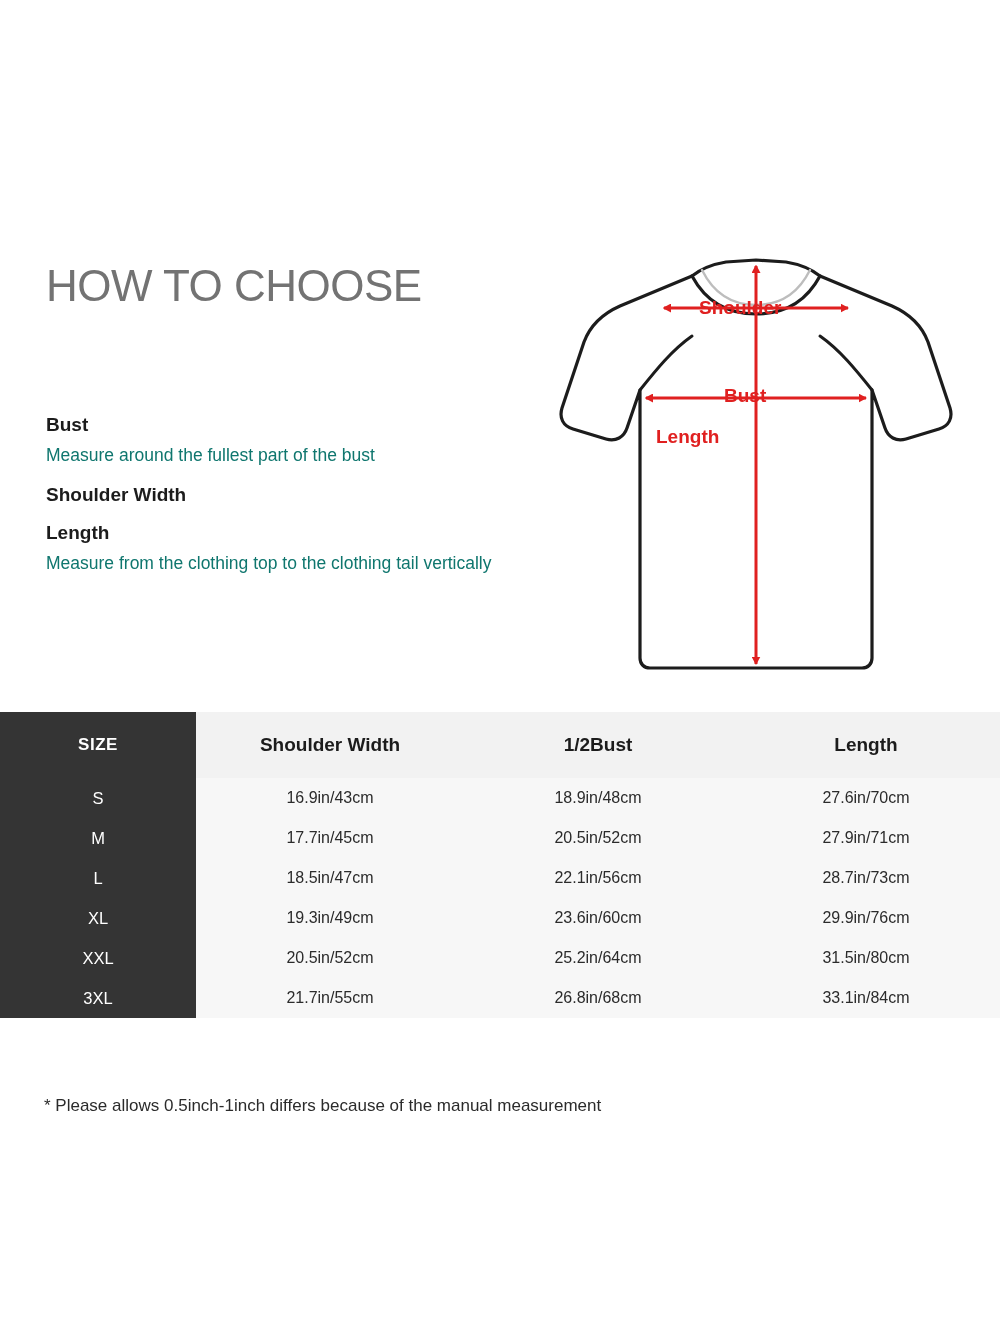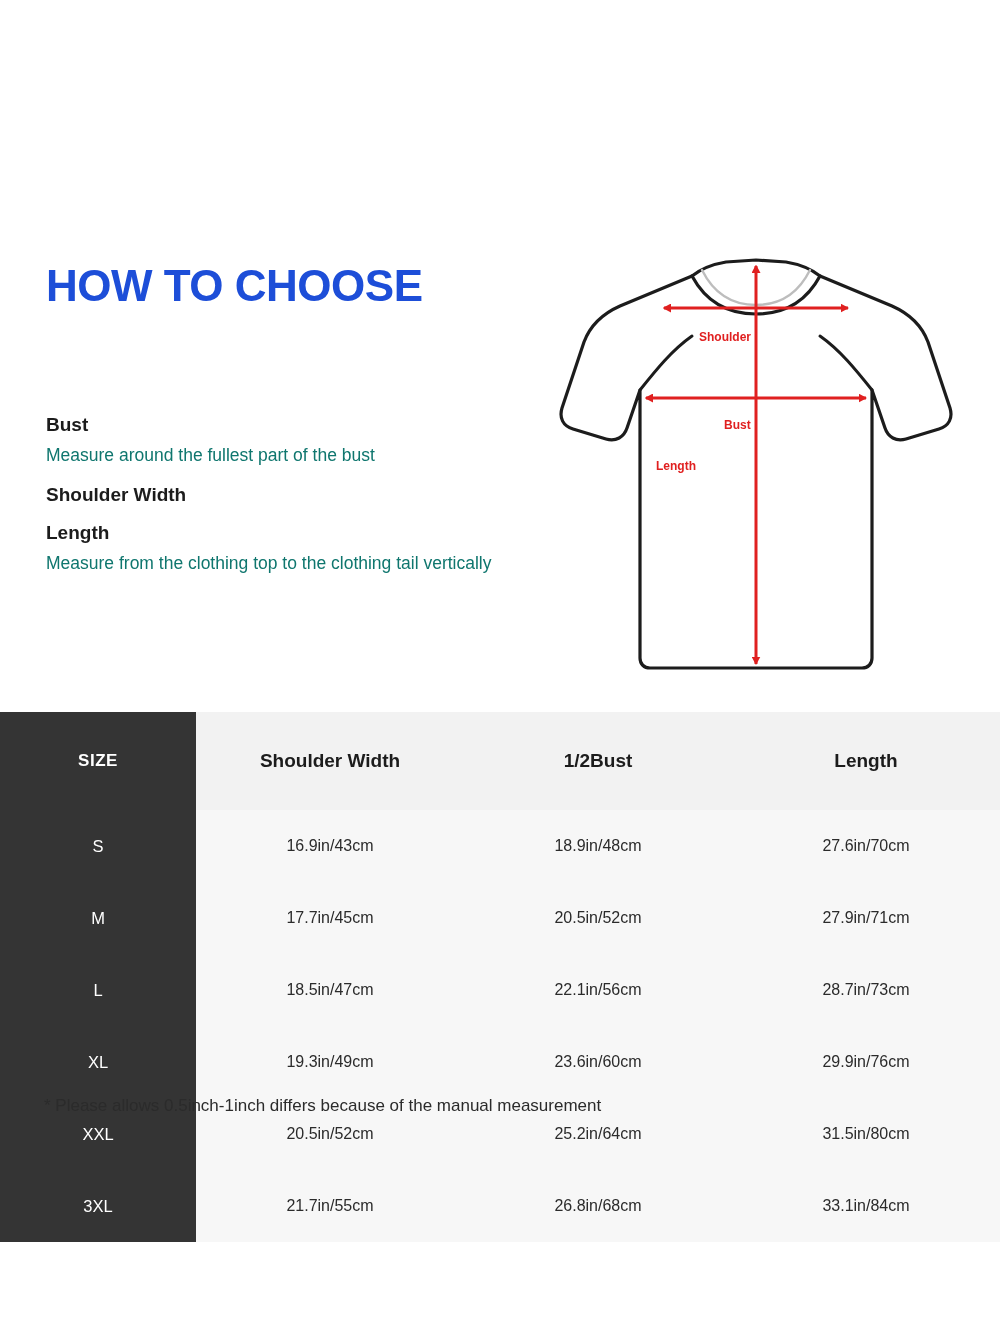--- a/index.html
+++ b/index.html
@@ -29,24 +29,24 @@
     left: 0; top: 0;
     width: 1000px;
     height: 712px;
   }
   .headline {
     position: absolute;
     left: 46px;
     top: 258px;
     width: 470px;
     font-size: 44px;
-    font-weight: bold;
+    font-weight: normal;
     line-height: 1.27;
     letter-spacing: -0.5px;
-    color: #1d4ed8;
+    color: #737373;
   }
   .defs {
     position: absolute;
     left: 46px;
     top: 414px;
     width: 450px;
   }
   .def-block { margin-bottom: 16px; }
   .def-term {
     font-size: 19px;
@@ -64,26 +64,25 @@
   .shirt-wrap {
     position: absolute;
     left: 506px;
     top: 240px;
     width: 470px;
     height: 450px;
   }
   .shirt-wrap svg { display: block; }
   .meas-label {
     position: absolute;
-    font-size: 12px;
+    font-size: 19px;
     font-weight: bold;
     color: #e02020;
     background: transparent;
     white-space: nowrap;
-    margin-top: 33px;
   }
   .lbl-shoulder { left: 193px; top: 57px; }
   .lbl-bust     { left: 218px; top: 145px; }
   .lbl-length   { left: 150px; top: 186px; }
 
   
   .table-area {
     position: absolute;
     left: 0;
     top: 712px;
@@ -93,21 +92,21 @@
   .size-table {
     border-collapse: collapse;
     width: 1000px;
     table-layout: fixed;
   }
   .size-table col.c0 { width: 196px; }
   .size-table col.c1 { width: 268px; }
   .size-table col.c2 { width: 268px; }
   .size-table col.c3 { width: 268px; }
   .size-table th, .size-table td {
-    padding: 16px;
+    padding: 0;
     text-align: center;
     vertical-align: middle;
     font-weight: normal;
   }
   .size-table thead th {
     height: 66px;
     font-size: 19px;
     font-weight: bold;
     background: #f2f2f2;
     color: #1c1c1c;

